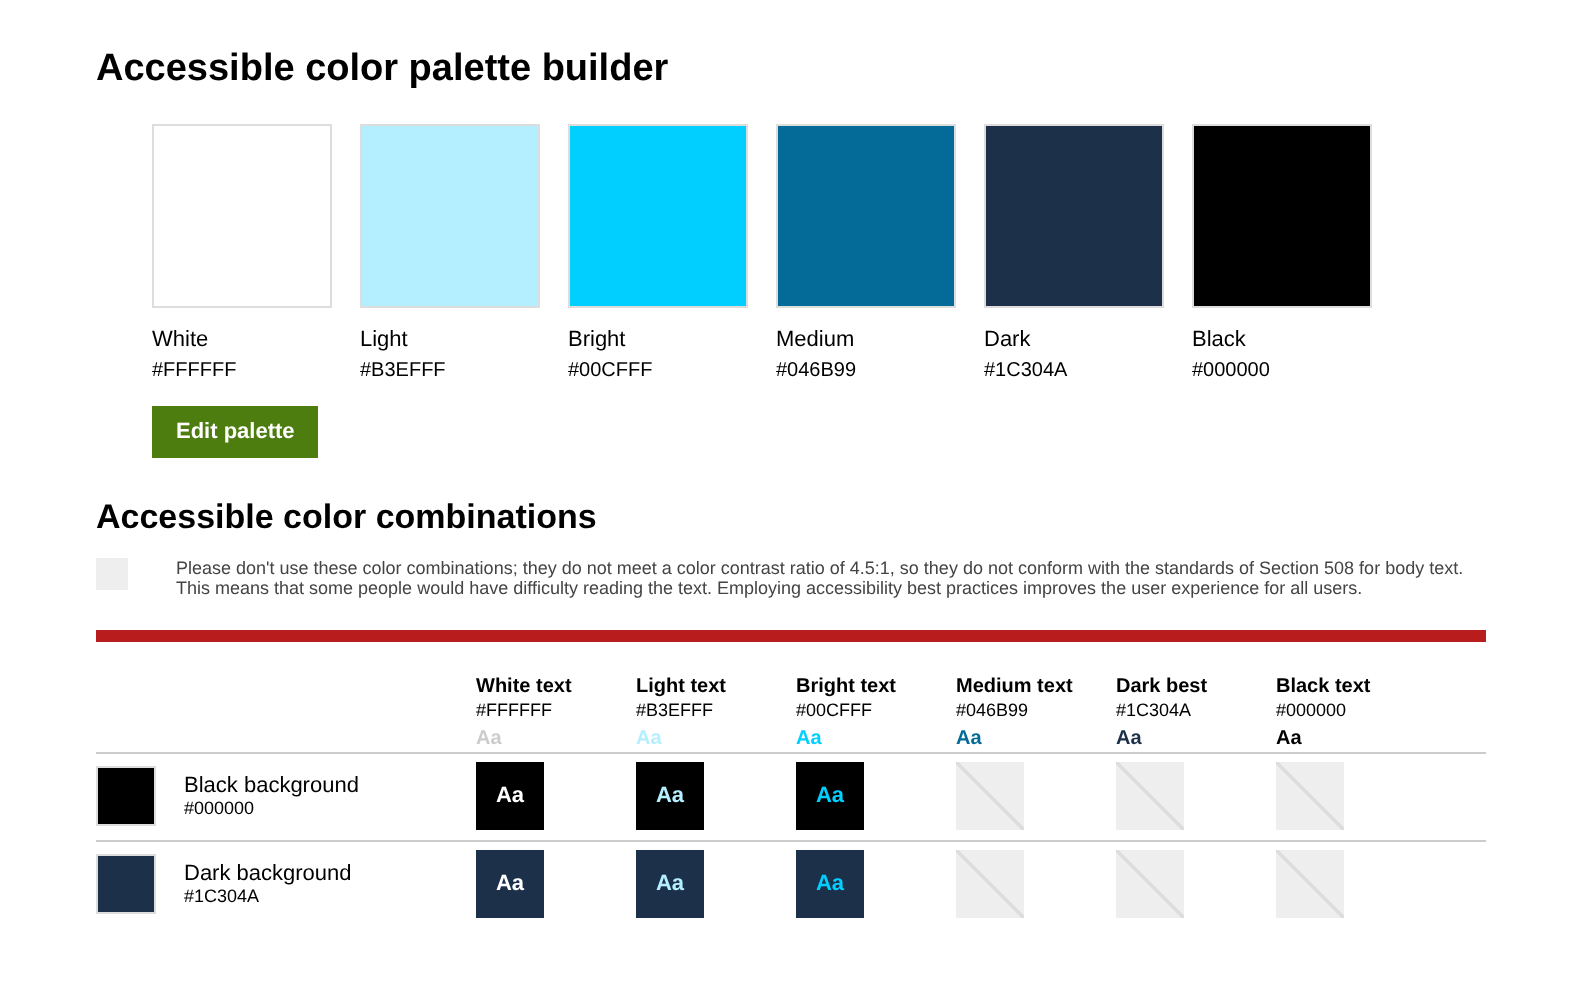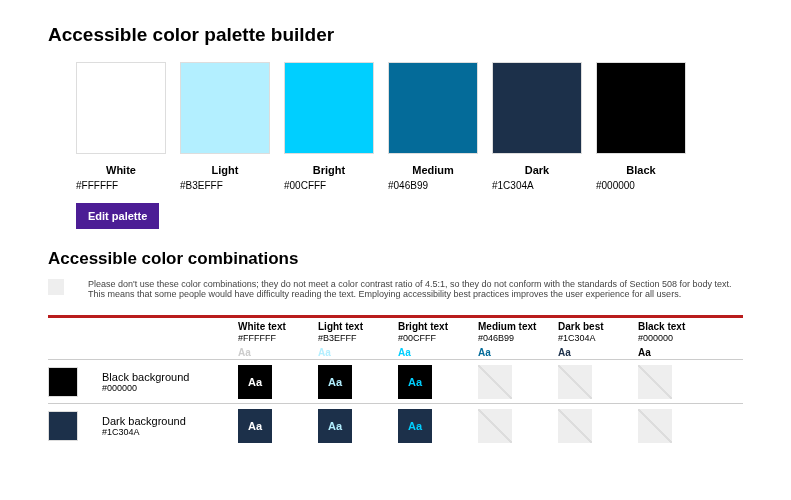--- a/index.html
+++ b/index.html
@@ -13,27 +13,27 @@
   }
   h1 { font-size: 19px; font-weight: 700; margin-bottom: 16px; }
   h2 { font-size: 17px; font-weight: 700; margin: 20px 0 8px 0; }
 
   .swatch-row { display: flex; gap: 14px; margin-left: 28px; }
   .swatch-item { display: flex; flex-direction: column; gap: 4px; }
   .swatch {
     width: 90px; height: 92px;
     border: 1px solid #ddd;
   }
-  .swatch-name { font-weight: 700; font-size: 11px; margin-top: 6px; text-align: center; }
+  .swatch-name { font-weight: 400; font-size: 11px; margin-top: 6px; }
   .swatch-hex { font-size: 10px; color: #000; }
 
   .edit-btn {
     display: inline-block;
     margin: 12px 0 0 28px;
-    background: #4c1d95;
+    background: #4d7c0f;
     color: #fff;
     border: none;
     font-weight: 700;
     font-size: 11px;
     padding: 7px 12px;
     cursor: pointer;
   }
 
   .disclaimer {
     display: flex;
@@ -51,32 +51,32 @@
 
   .matrix { margin-top: 8px; }
   .matrix-row {
     display: grid;
     grid-template-columns: 190px repeat(6, 80px);
     align-items: center;
     border-top: 1px solid #ccc;
     min-height: 44px;
   }
   .matrix-header {
-    border-top: 3px solid #b91c1c;
-    padding-top: 2px;
+    border-top: 6px solid #b91c1c;
+    padding-top: 16px;
   }
   .col-head { font-size: 10px; line-height: 1.3; }
   .col-head .cname { font-weight: 700; }
   .col-head .chex { font-size: 9px; color: #000; }
   .col-head .aa { font-size: 10px; font-weight: 700; margin-top: 1px; }
 
   .row-head {
     display: flex;
     align-items: center;
-    gap: 24px;
+    gap: 14px;
     padding: 1px 0;
   }
   .row-head .chip {
     width: 30px; height: 30px;
     border: 1px solid #ddd;
   }
   .row-head .rname { font-size: 11px; }
   .row-head .rhex { font-size: 9px; }
 
   .cell-wrap { display:flex; }

